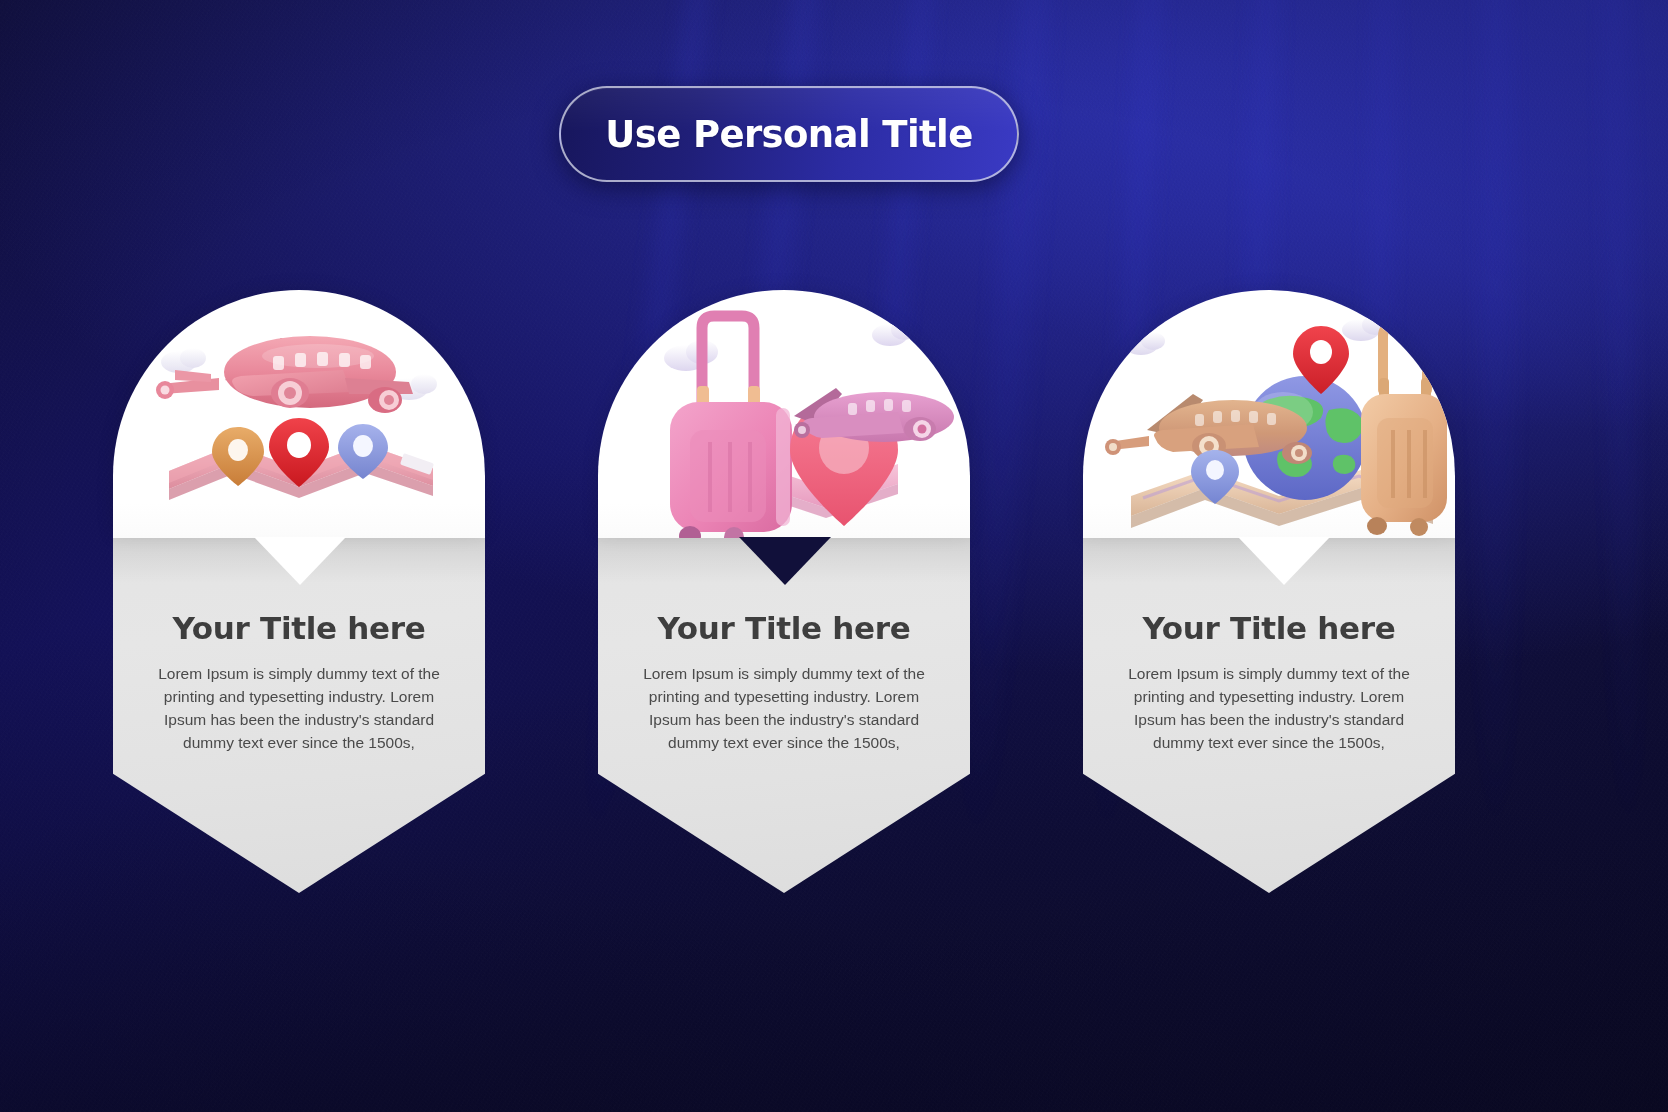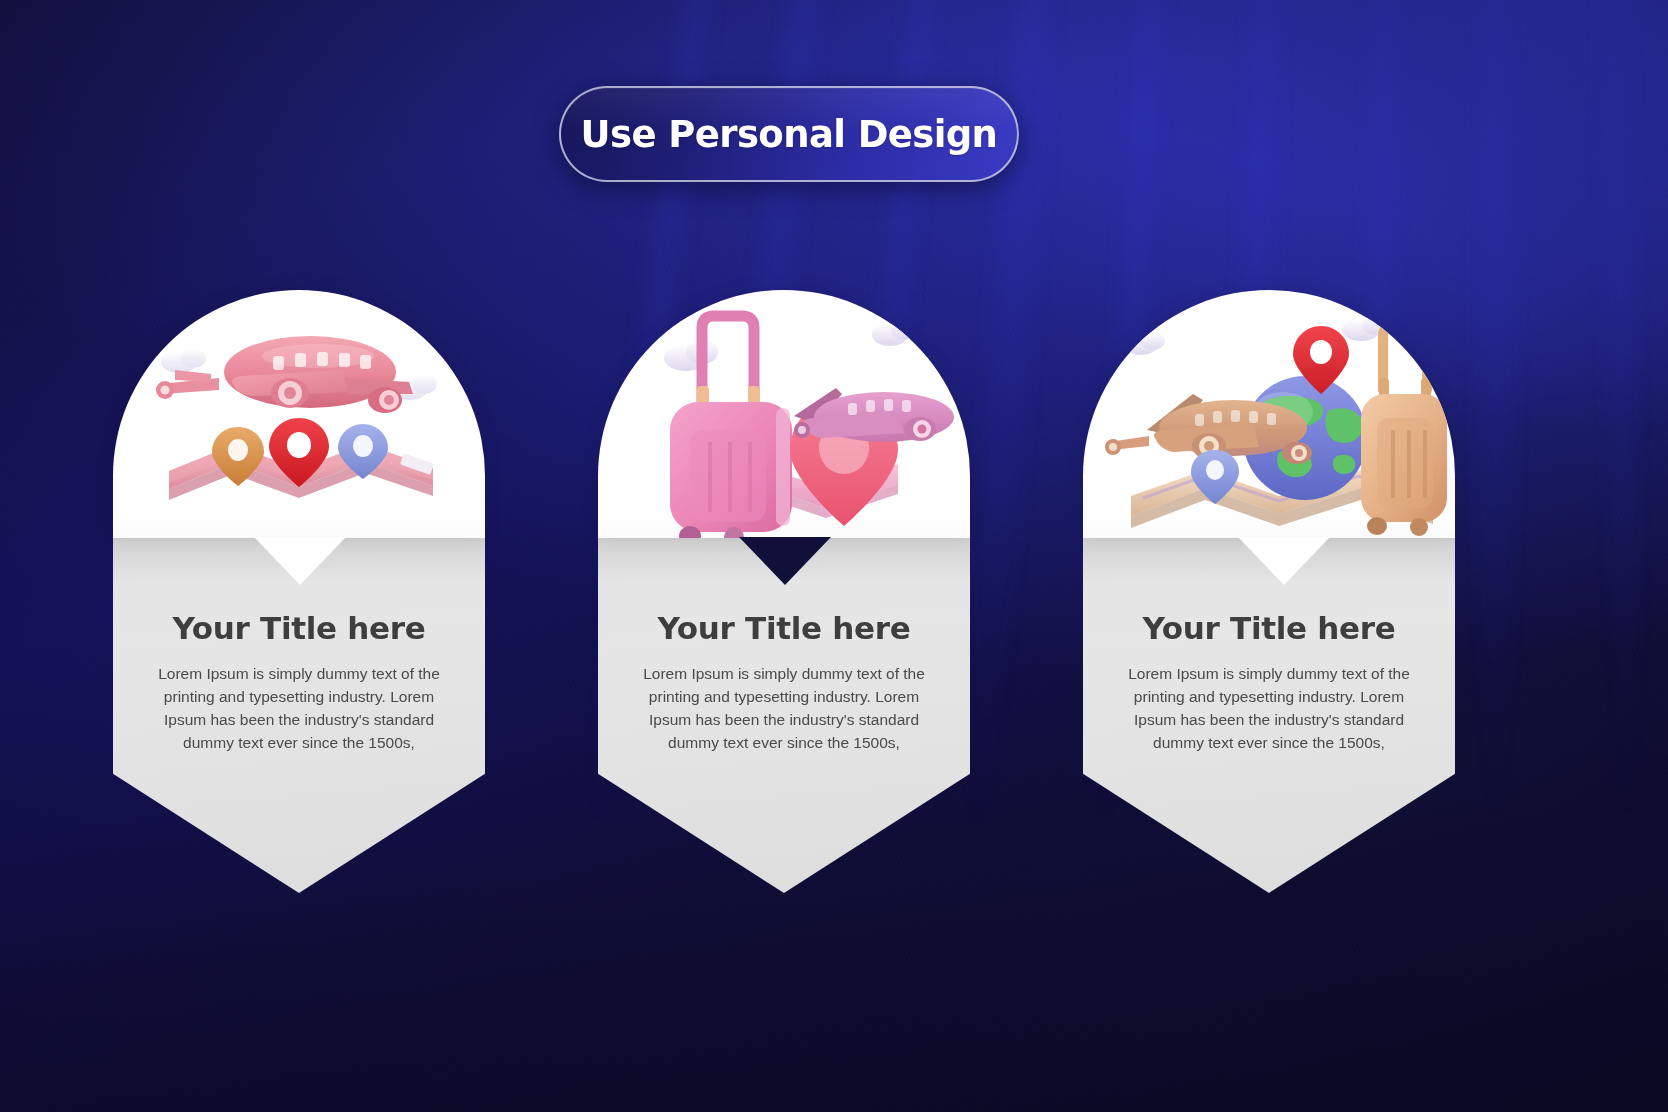--- a/index.html
+++ b/index.html
@@ -203,21 +203,21 @@
     <div class="streak" style="left:640px; width:30px; transform:rotate(2deg);  opacity:.45;"></div>
     <div class="streak" style="left:770px; width:20px; transform:rotate(1deg);  opacity:.50;"></div>
     <div class="streak" style="left:880px; width:36px; transform:rotate(0deg);  opacity:.38;"></div>
     <div class="streak" style="left:1010px;width:26px; transform:rotate(-1deg); opacity:.44;"></div>
   </div>
 
   <div class="noise"></div>
   <div class="vignette"></div>
 
   <div class="header-pill">
-    <span class="header-title">Use Personal Design</span>
+    <span class="header-title">Use Personal Title</span>
   </div>
 
   <div class="cards">
 
     <div class="card c1">
       <div class="card-top">
         <div class="illus">
           <svg width="372" height="248" viewBox="0 0 372 248">
             <defs>
               <linearGradient id="c1body" x1="0" y1="0" x2="0" y2="1">

